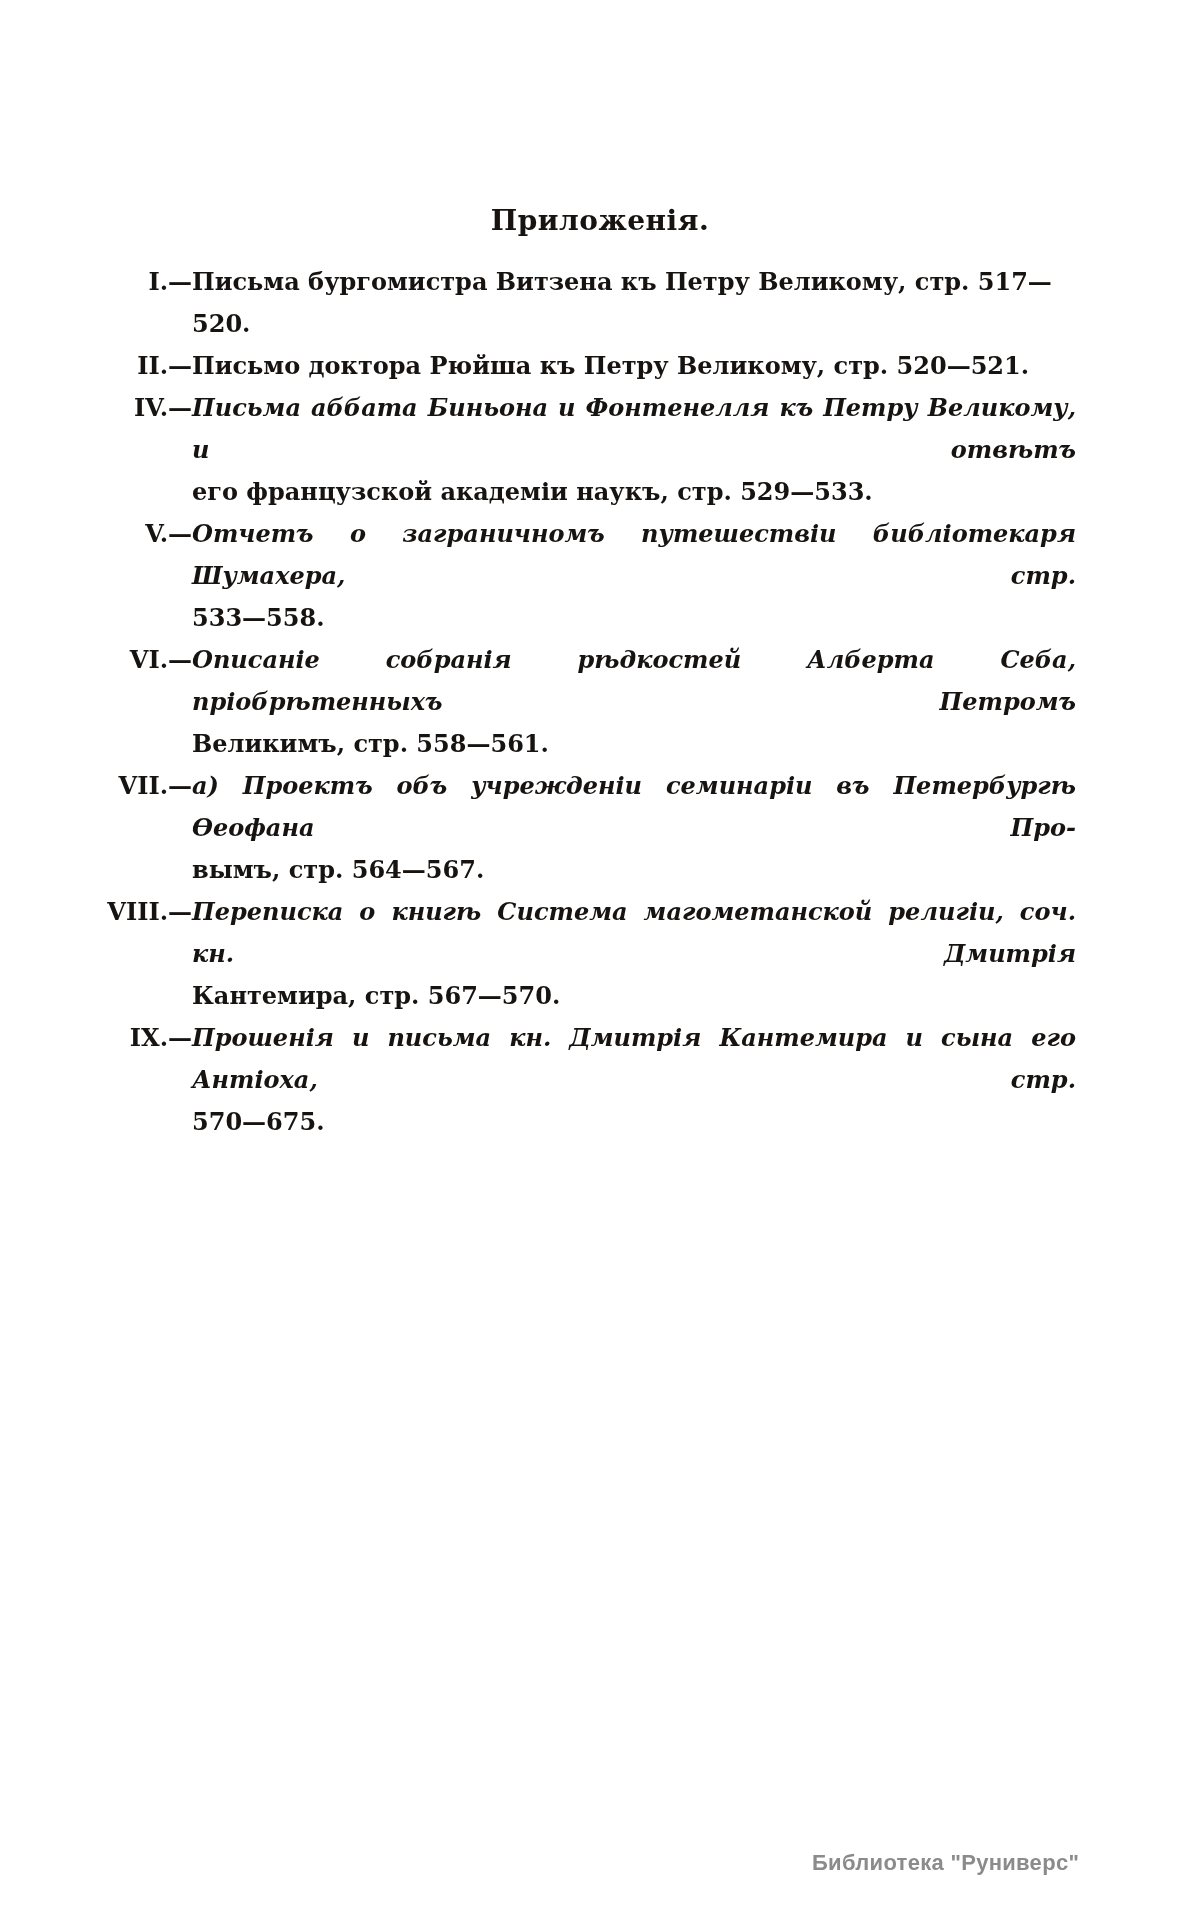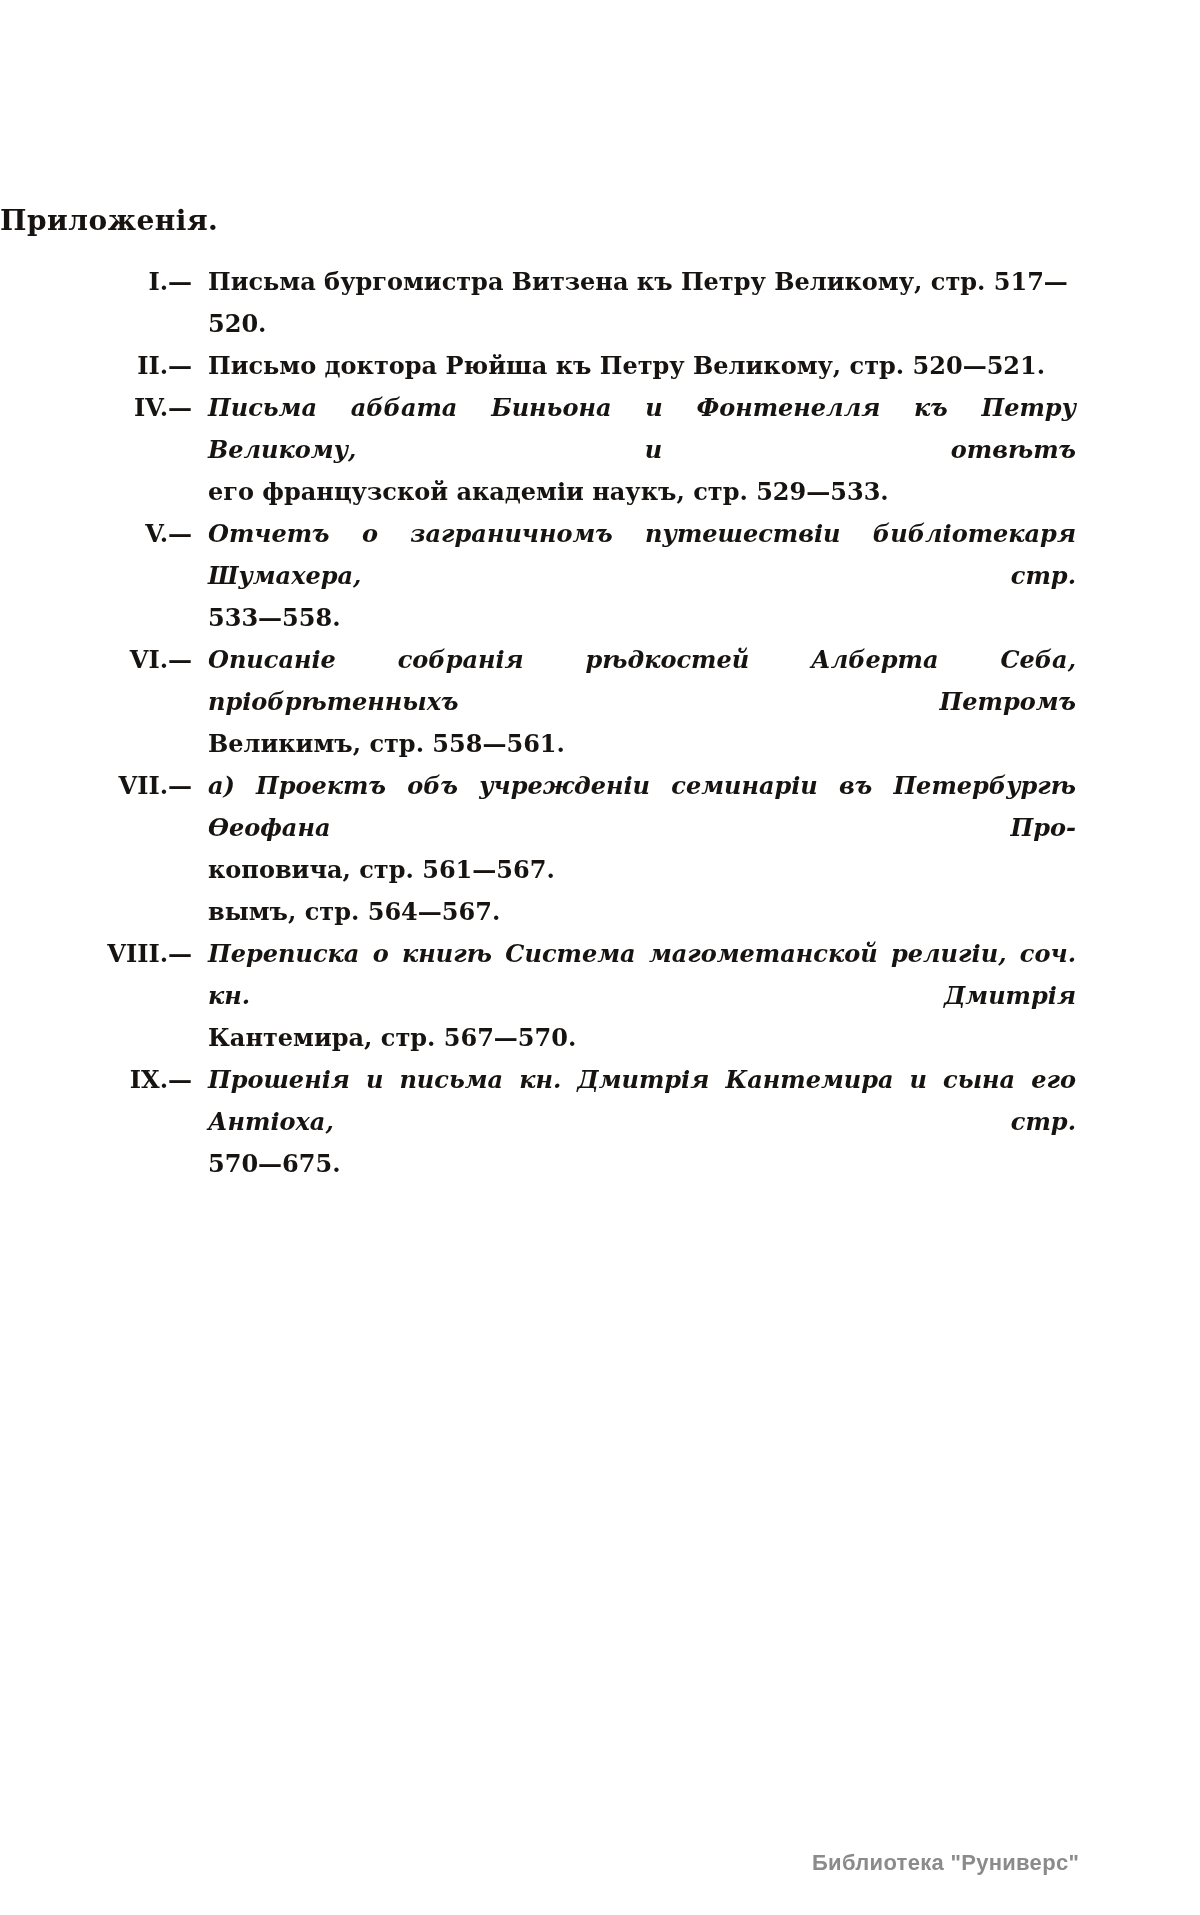--- a/index.html
+++ b/index.html
@@ -14,21 +14,21 @@
     background: #ffffff;
     overflow: hidden;
     font-family: "DejaVu Serif", serif;
     color: #161310;
   }
   .title {
     position: absolute;
     top: 204px;
     left: 0;
     width: 100%;
-    text-align: left;
+    text-align: center;
     font-size: 28px;
     font-weight: bold;
     letter-spacing: 0.5px;
     margin: 0;
   }
   .toc {
     position: absolute;
     left: 104px;
     top: 261px;
     width: 972px;
@@ -42,21 +42,20 @@
   }
   .num {
     flex: 0 0 88px;
     text-align: right;
     white-space: nowrap;
     line-height: 42px;
   }
   .body {
     flex: 1 1 auto;
     min-width: 0;
-    margin-left: 16px;
   }
   .line {
     display: block;
     line-height: 42px;
   }
   .line.just {
     text-align: justify;
     text-align-last: justify;
     font-style: italic;
   }
@@ -117,21 +116,20 @@
       <span class="body">
         <span class="line just">Описаніе собранія рѣдкостей Алберта Себа, пріобрѣтенныхъ Петромъ</span>
         <span class="line">Великимъ, стр. 558—561.</span>
       </span>
     </div>
 
     <div class="entry">
       <span class="num">VII.—</span>
       <span class="body">
         <span class="line just">а) Проектъ объ учрежденіи семинаріи въ Петербургѣ Ѳеофана Про-</span>
-        <span class="line">коповича, стр. 561—567.</span>
       </span>
     </div>
 
     <div class="entry">
       <span class="num"></span>
       <span class="body">
         <span class="line">вымъ, стр. 564—567.</span>
       </span>
     </div>
 

